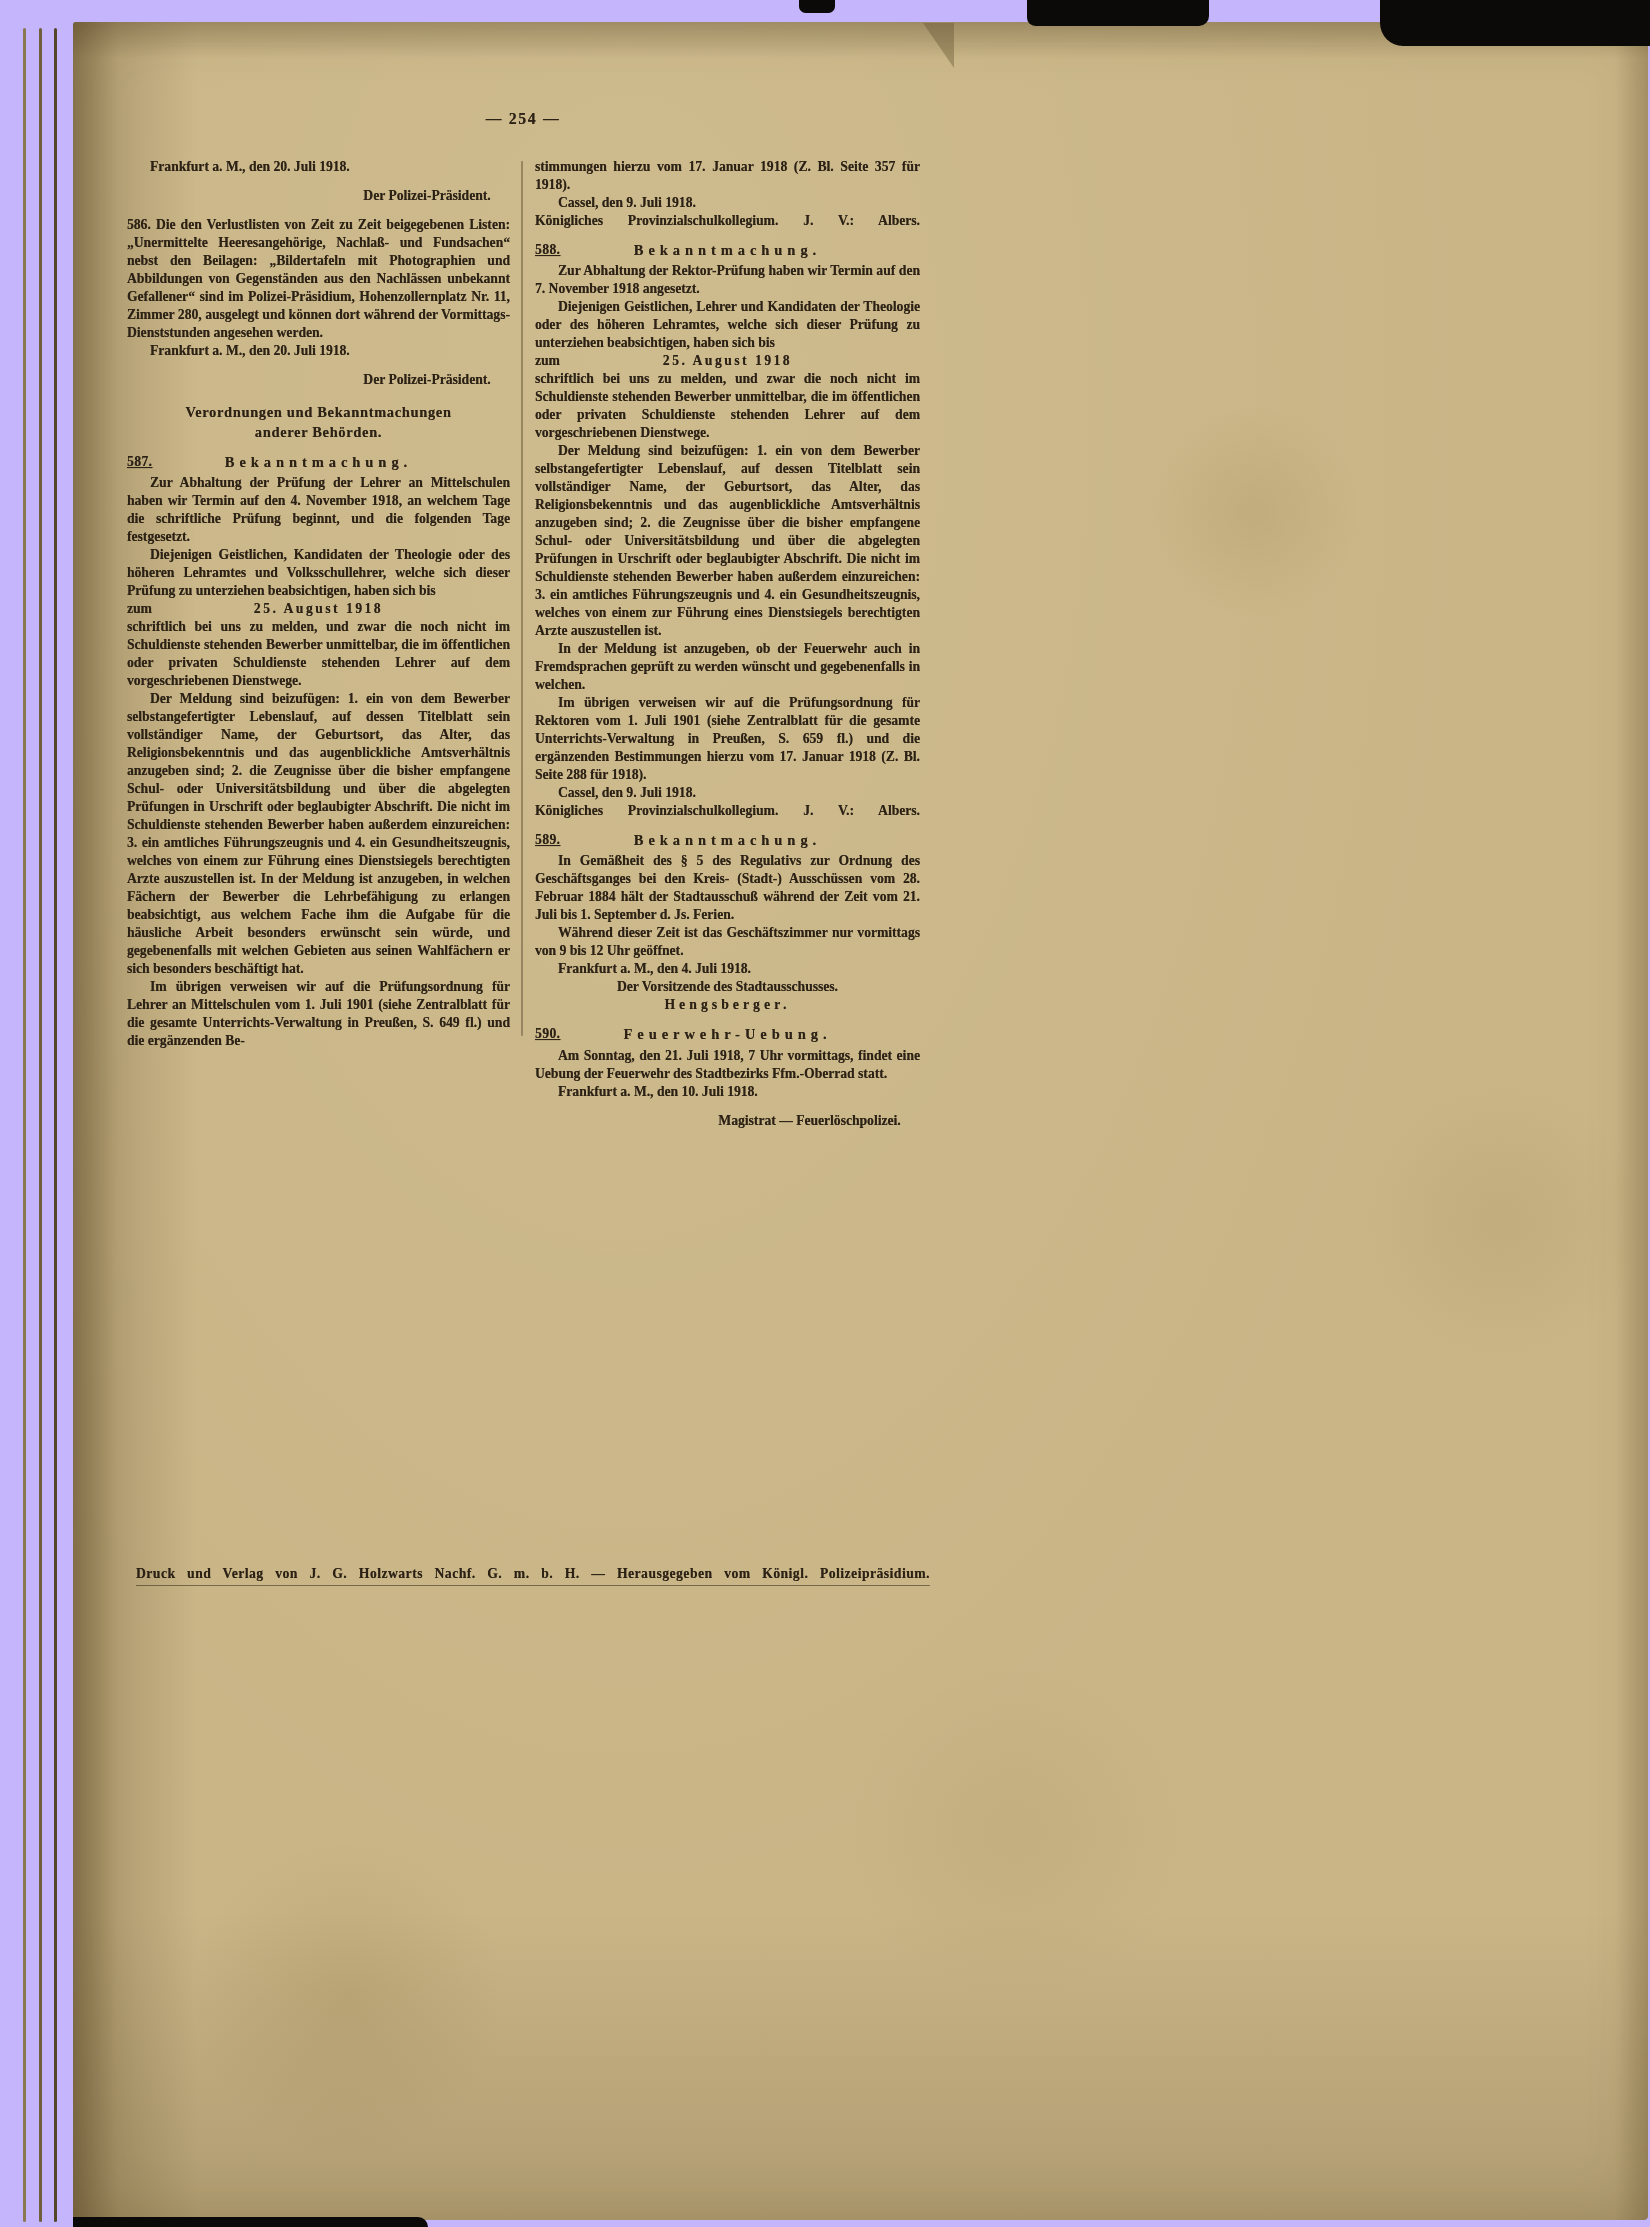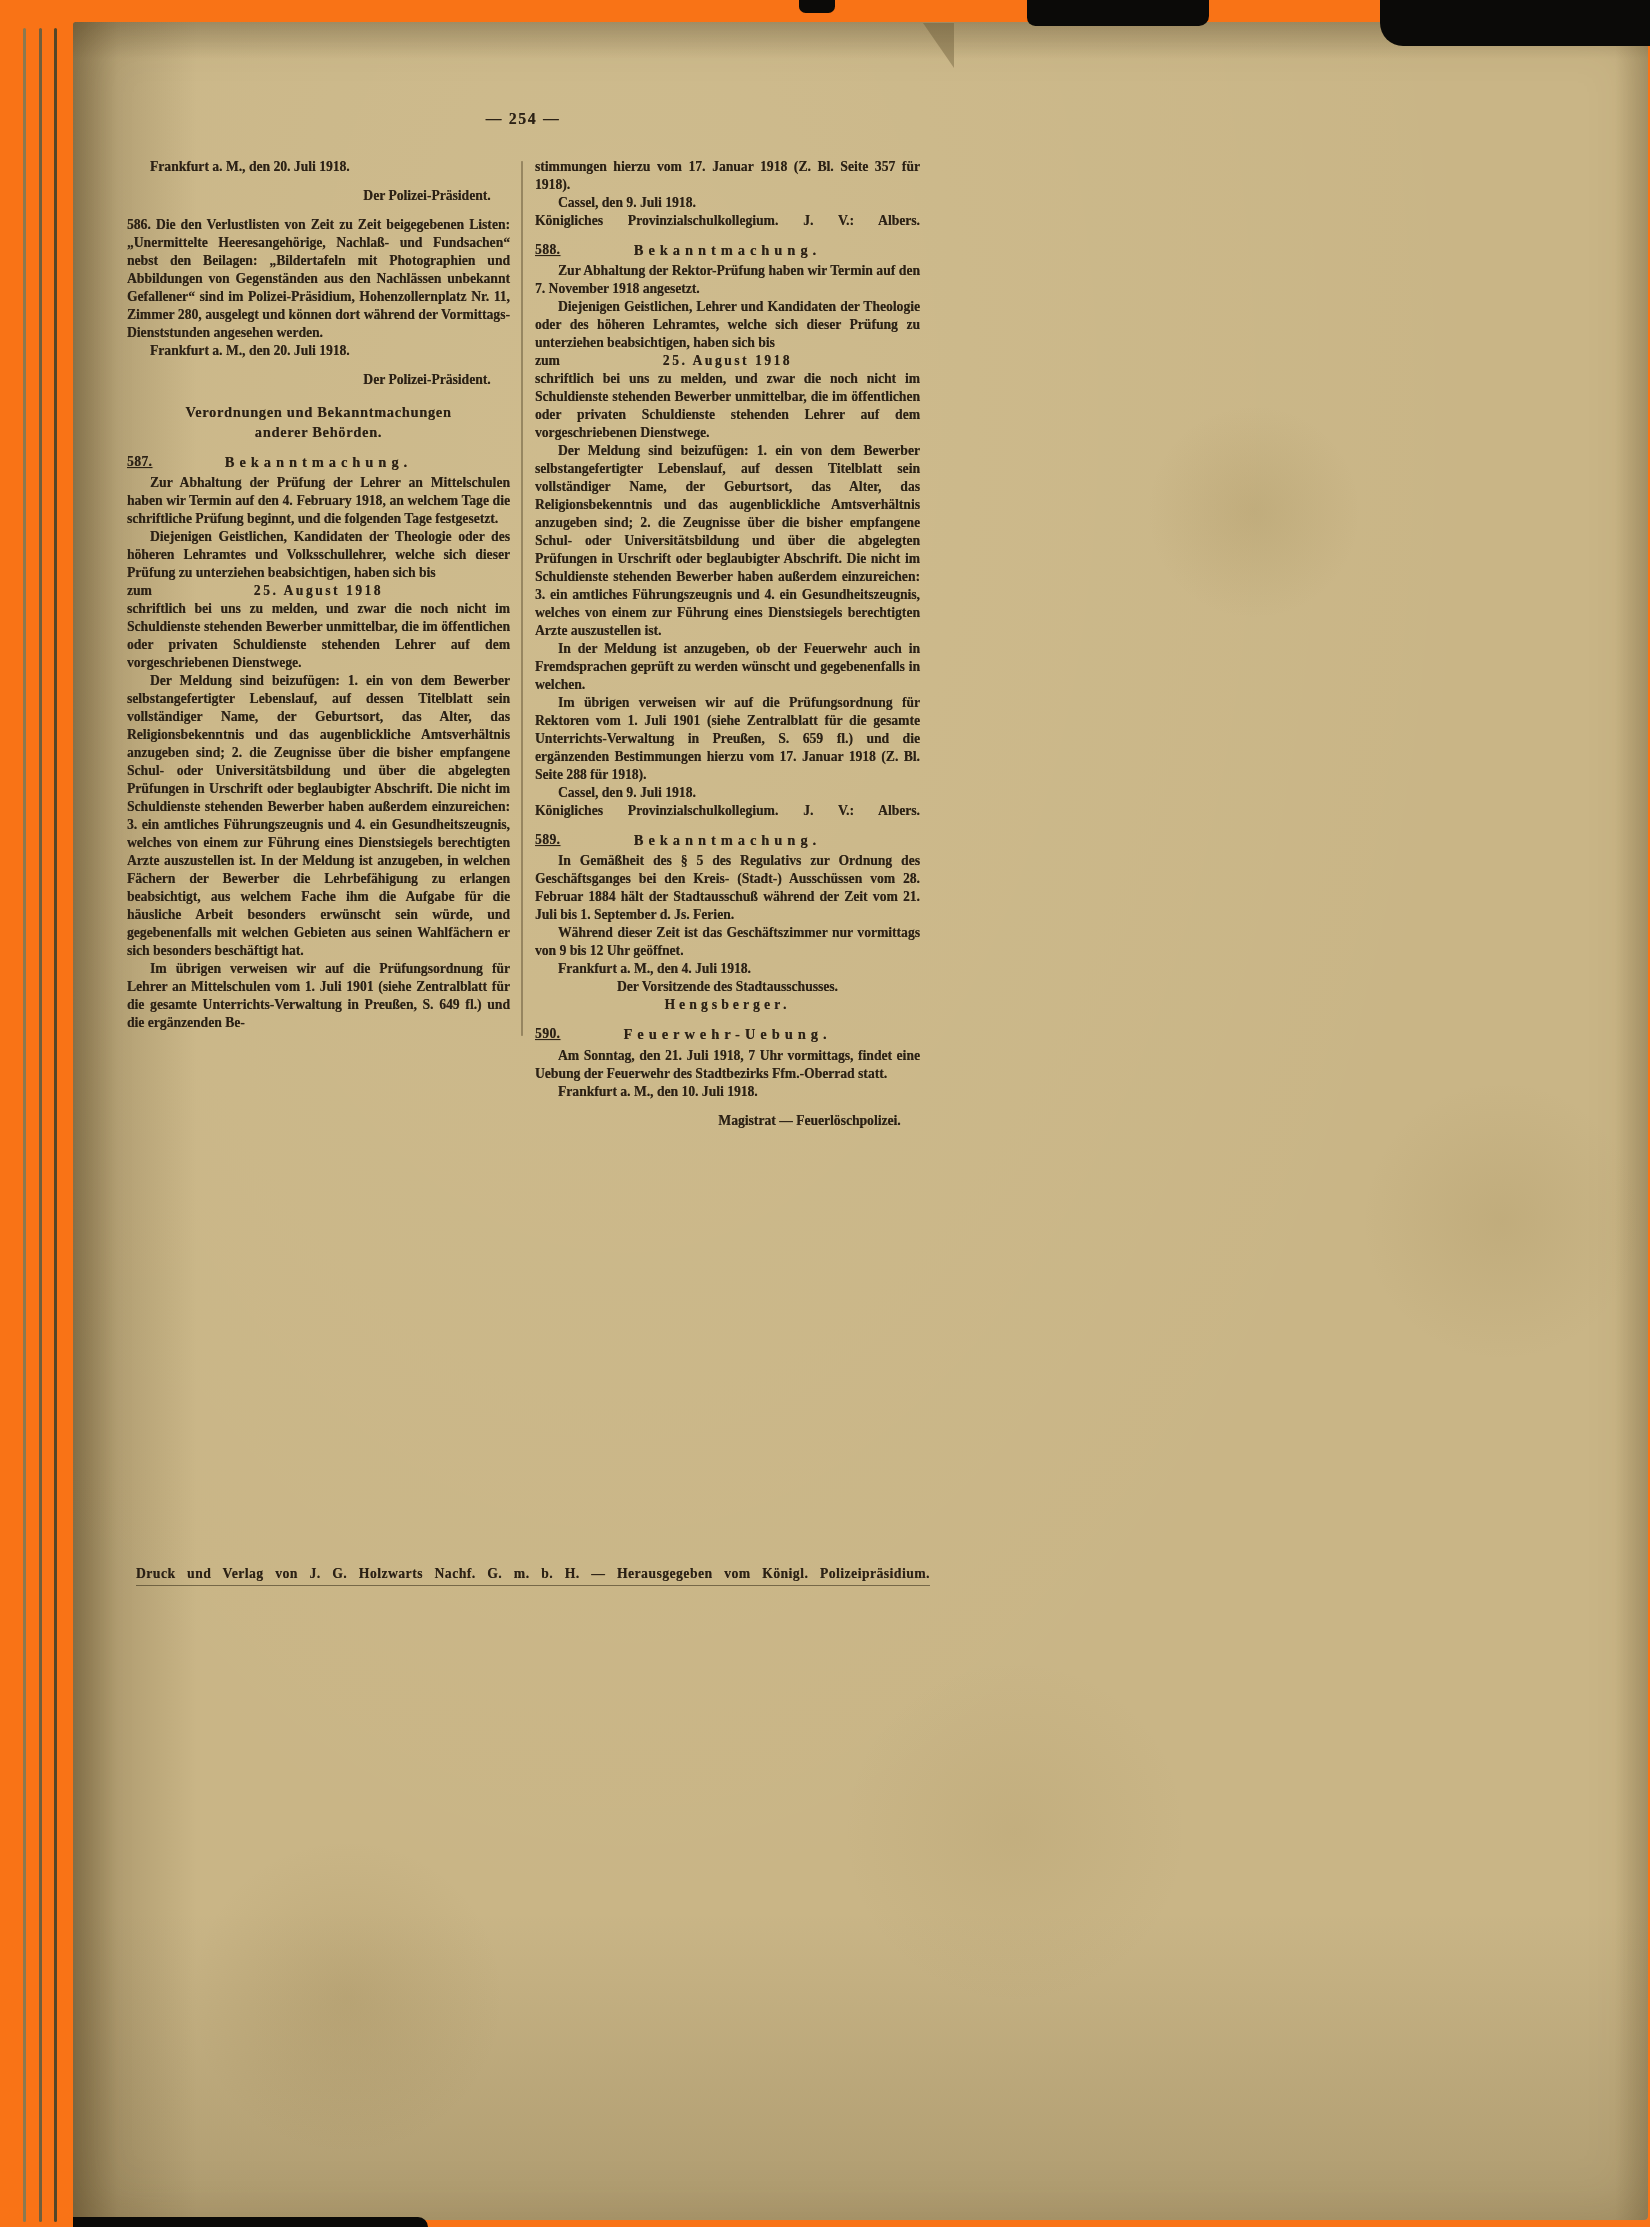--- a/index.html
+++ b/index.html
@@ -1,18 +1,18 @@
 <!DOCTYPE html>
 <html lang="de" style="font-size:13.2px"><head>
 <meta charset="utf-8">
 <style>
   html,body{margin:0;padding:0;background:#0d0b08;}
   .scene{
     position:relative;width:1651px;height:2227px;overflow:hidden;
-    background:#f97316;
+    background:#c4b5fd;
     font-family:"Liberation Serif","DejaVu Serif",serif;
   }
   
   .paper{
     position:absolute;left:73px;top:21.5px;width:1575px;height:2198px;
     background:
       radial-gradient(ellipse at 35% 18%, rgba(255,246,214,.10), transparent 60%),
       linear-gradient(90deg, rgba(70,52,20,.50) 0px, rgba(70,52,20,.18) 45px, rgba(70,52,20,0) 124px),
       linear-gradient(180deg, rgba(60,45,20,.28) 0px, rgba(60,45,20,0) 37px),
       linear-gradient(180deg, rgba(0,0,0,0) 86%, rgba(70,55,25,.20) 100%),
@@ -122,21 +122,21 @@
       <div class="division">
         <div>Verordnungen und Bekanntmachungen</div>
         <div>anderer Behörden.</div>
       </div>
 
       <div class="section">
         <div class="sec-head">
           <span class="sec-num">587.</span>
           <span class="sec-title">Bekanntmachung.</span>
         </div>
-        <p class="p">Zur Abhaltung der Prüfung der Lehrer an Mittelschulen haben wir Termin auf den 4. February 1918, an welchem Tage die schriftliche Prüfung beginnt, und die folgenden Tage festgesetzt.</p>
+        <p class="p">Zur Abhaltung der Prüfung der Lehrer an Mittelschulen haben wir Termin auf den 4. November 1918, an welchem Tage die schriftliche Prüfung beginnt, und die folgenden Tage festgesetzt.</p>
         <p class="p">Diejenigen Geistlichen, Kandidaten der Theologie oder des höheren Lehramtes und Volksschullehrer, welche sich dieser Prüfung zu unterziehen beabsichtigen, haben sich bis</p>
         <p class="zumline">
           <span class="zum">zum</span>
           <span class="zumdate">25. August 1918</span>
         </p>
         <p class="p0">schriftlich bei uns zu melden, und zwar die noch nicht im Schuldienste stehenden Bewerber unmittelbar, die im öffentlichen oder privaten Schuldienste stehenden Lehrer auf dem vorgeschriebenen Dienstwege.</p>
         <p class="p">Der Meldung sind beizufügen: 1. ein von dem Bewerber selbstangefertigter Lebenslauf, auf dessen Titelblatt sein vollständiger Name, der Geburtsort, das Alter, das Religionsbekenntnis und das augenblickliche Amtsverhältnis anzugeben sind; 2. die Zeugnisse über die bisher empfangene Schul- oder Universitätsbildung und über die abgelegten Prüfungen in Urschrift oder beglaubigter Abschrift. Die nicht im Schuldienste stehenden Bewerber haben außerdem einzureichen: 3. ein amtliches Führungszeugnis und 4. ein Gesundheitszeugnis, welches von einem zur Führung eines Dienstsiegels berechtigten Arzte auszustellen ist. In der Meldung ist anzugeben, in welchen Fächern der Bewerber die Lehrbefähigung zu erlangen beabsichtigt, aus welchem Fache ihm die Aufgabe für die häusliche Arbeit besonders erwünscht sein würde, und gegebenenfalls mit welchen Gebieten aus seinen Wahlfächern er sich besonders beschäftigt hat.</p>
         <p class="p">Im übrigen verweisen wir auf die Prüfungsordnung für Lehrer an Mittelschulen vom 1. Juli 1901 (siehe Zentralblatt für die gesamte Unterrichts-Verwaltung in Preußen, S. 649 fl.) und die ergänzenden Be-</p>
       </div>
 

